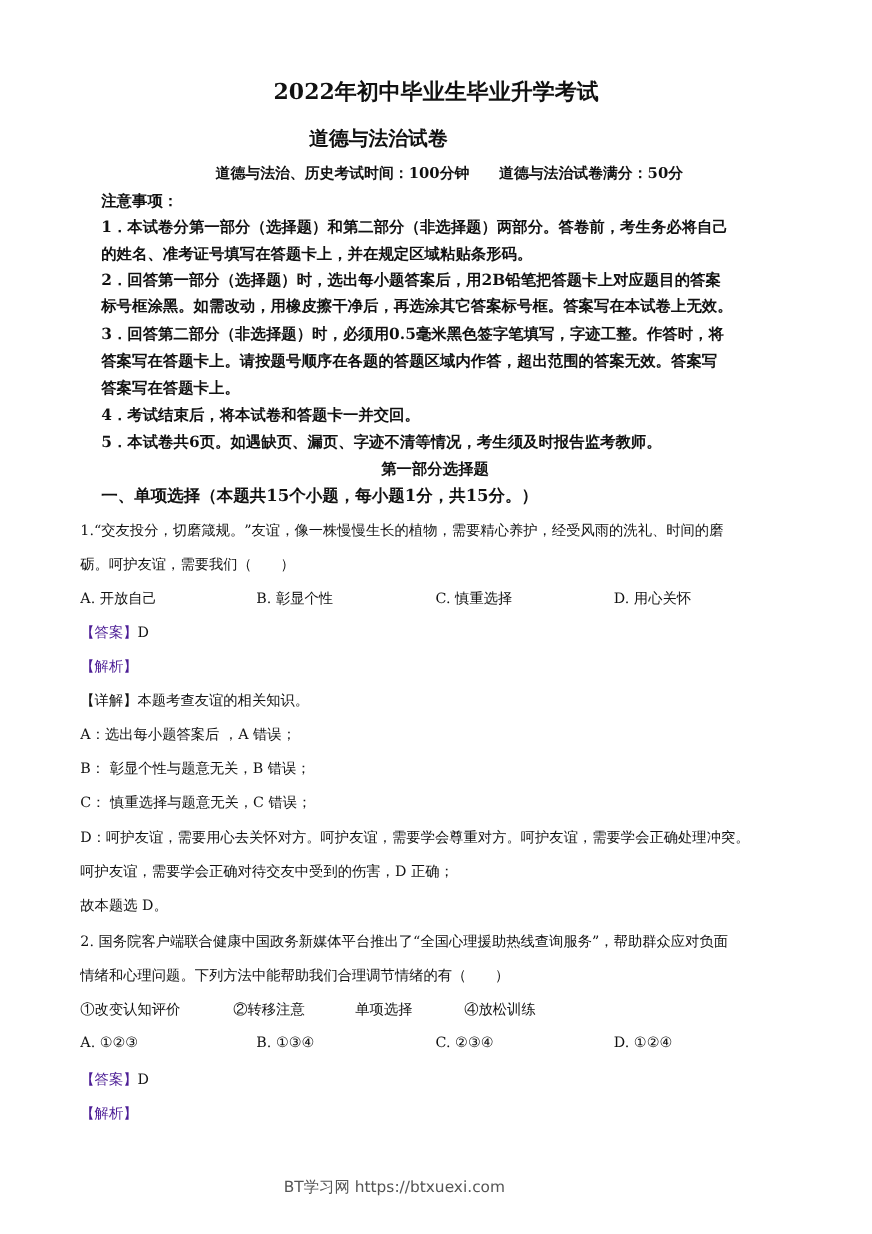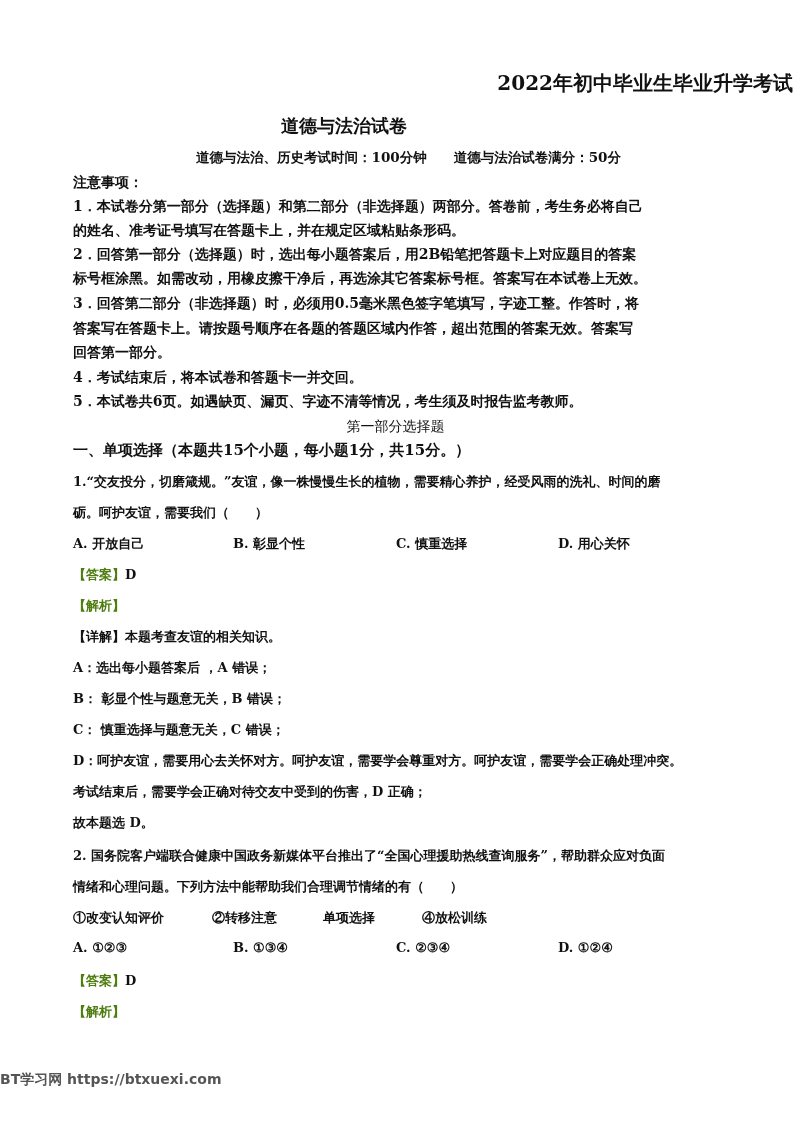--- a/index.html
+++ b/index.html
@@ -1,63 +1,63 @@
 <!DOCTYPE html>
 <html><head>
 <meta charset="utf-8">
 <style>
   html, body { margin:0; padding:0; background:#ffffff; }
   body { width:793px; height:1122px; position:relative; overflow:hidden; color:#111; font-family:"DejaVu Serif","Liberation Serif",serif; }
-  .abs { position:absolute; white-space:nowrap;font-weight:bold; }
-  .title1 { left:0; width:793px; text-align:right; top:70px; font-size:20px; font-weight:bold; }
+  .abs { position:absolute; white-space:nowrap; }
+  .title1 { left:0; width:793px; text-align:center; top:70px; font-size:20px; font-weight:bold; }
   .title2 { left:0; width:688px; text-align:center; top:114px; font-size:18px; font-weight:bold; }
   .subtitle { left:0; width:793px; text-align:center; top:149px; font-size:13.5px; font-weight:bold;padding-left:12px; }
-  .bold { font-weight:bold; font-size:14px; }
+  .bold { font-weight:bold; font-size:14px;margin-left:19px; }
   .norm { font-size:13px; }
   .left { left:73px; }
-  .blue { color:#4d7c0f; }
-  .sec { left:0; width:791px; text-align:center; font-size:14px; font-weight:normal; }
-  .footer { left:0; width:717px; top:1071px; font-size:14px; color:#555; font-family:"DejaVu Sans","Liberation Sans",sans-serif; }
+  .blue { color:#4c1d95; }
+  .sec { left:0; width:791px; text-align:center; font-size:14px; font-weight:bold; }
+  .footer { left:0; width:717px; text-align:center; top:1071px; font-size:14px; color:#555; font-family:"DejaVu Sans","Liberation Sans",sans-serif; }
 </style>
 </head>
 <body>
 
 <div class="abs title1">2022年初中毕业生毕业升学考试</div>
 <div class="abs title2">道德与法治试卷</div>
 <div class="abs subtitle">道德与法治、历史考试时间：100分钟　　道德与法治试卷满分：50分</div>
 
 <div class="abs left bold" style="top:174px">注意事项：</div>
 <div class="abs left bold" style="top:198px">1．本试卷分第一部分（选择题）和第二部分（非选择题）两部分。答卷前，考生务必将自己</div>
 <div class="abs left bold" style="top:222px">的姓名、准考证号填写在答题卡上，并在规定区域粘贴条形码。</div>
 <div class="abs left bold" style="top:246px">2．回答第一部分（选择题）时，选出每小题答案后，用2B铅笔把答题卡上对应题目的答案</div>
 <div class="abs left bold" style="top:270px">标号框涂黑。如需改动，用橡皮擦干净后，再选涂其它答案标号框。答案写在本试卷上无效。</div>
 <div class="abs left bold" style="top:295px">3．回答第二部分（非选择题）时，必须用0.5毫米黑色签字笔填写，字迹工整。作答时，将</div>
 <div class="abs left bold" style="top:320px">答案写在答题卡上。请按题号顺序在各题的答题区域内作答，超出范围的答案无效。答案写</div>
-<div class="abs left bold" style="top:344px">回答第一部分。</div>
+<div class="abs left bold" style="top:344px">答案写在答题卡上。</div>
 <div class="abs left bold" style="top:369px">4．考试结束后，将本试卷和答题卡一并交回。</div>
 <div class="abs left bold" style="top:393px">5．本试卷共6页。如遇缺页、漏页、字迹不清等情况，考生须及时报告监考教师。</div>
 
 <div class="abs sec" style="top:418px">第一部分选择题</div>
 <div class="abs left bold" style="top:441px;font-size:15px">一、单项选择（本题共15个小题，每小题1分，共15分。）</div>
 
 <div class="abs left norm" style="top:473px">1.“交友投分，切磨箴规。”友谊，像一株慢慢生长的植物，需要精心养护，经受风雨的洗礼、时间的磨</div>
 <div class="abs left norm" style="top:504px">砺。呵护友谊，需要我们（　　）</div>
 <div class="abs norm" style="left:73px;top:535px">A. 开放自己</div>
 <div class="abs norm" style="left:233px;top:535px">B. 彰显个性</div>
 <div class="abs norm" style="left:396px;top:535px">C. 慎重选择</div>
 <div class="abs norm" style="left:558px;top:535px">D. 用心关怀</div>
 
 <div class="abs left norm" style="top:566px"><span class="blue">【答案】</span><span>D</span></div>
 <div class="abs left norm blue" style="top:597px">【解析】</div>
 <div class="abs left norm" style="top:628px">【详解】本题考查友谊的相关知识。</div>
 <div class="abs left norm" style="top:659px">A：选出每小题答案后 ，A 错误；</div>
 <div class="abs left norm" style="top:690px">B：  彰显个性与题意无关，B 错误；</div>
 <div class="abs left norm" style="top:721px">C：  慎重选择与题意无关，C 错误；</div>
 <div class="abs left norm" style="top:752px">D：呵护友谊，需要用心去关怀对方。呵护友谊，需要学会尊重对方。呵护友谊，需要学会正确处理冲突。</div>
-<div class="abs left norm" style="top:783px">考试结束后，需要学会正确对待交友中受到的伤害，D 正确；</div>
+<div class="abs left norm" style="top:783px">呵护友谊，需要学会正确对待交友中受到的伤害，D 正确；</div>
 <div class="abs left norm" style="top:814px">故本题选 D。</div>
 
 <div class="abs left norm" style="top:847px">2. 国务院客户端联合健康中国政务新媒体平台推出了“全国心理援助热线查询服务”，帮助群众应对负面</div>
 <div class="abs left norm" style="top:878px">情绪和心理问题。下列方法中能帮助我们合理调节情绪的有（　　）</div>
 <div class="abs norm" style="left:73px;top:909px">①改变认知评价</div>
 <div class="abs norm" style="left:212px;top:909px">②转移注意</div>
 <div class="abs norm" style="left:323px;top:909px">单项选择</div>
 <div class="abs norm" style="left:422px;top:909px">④放松训练</div>
 <div class="abs norm" style="left:73px;top:940px">A. ①②③</div>
 <div class="abs norm" style="left:233px;top:940px">B. ①③④</div>

